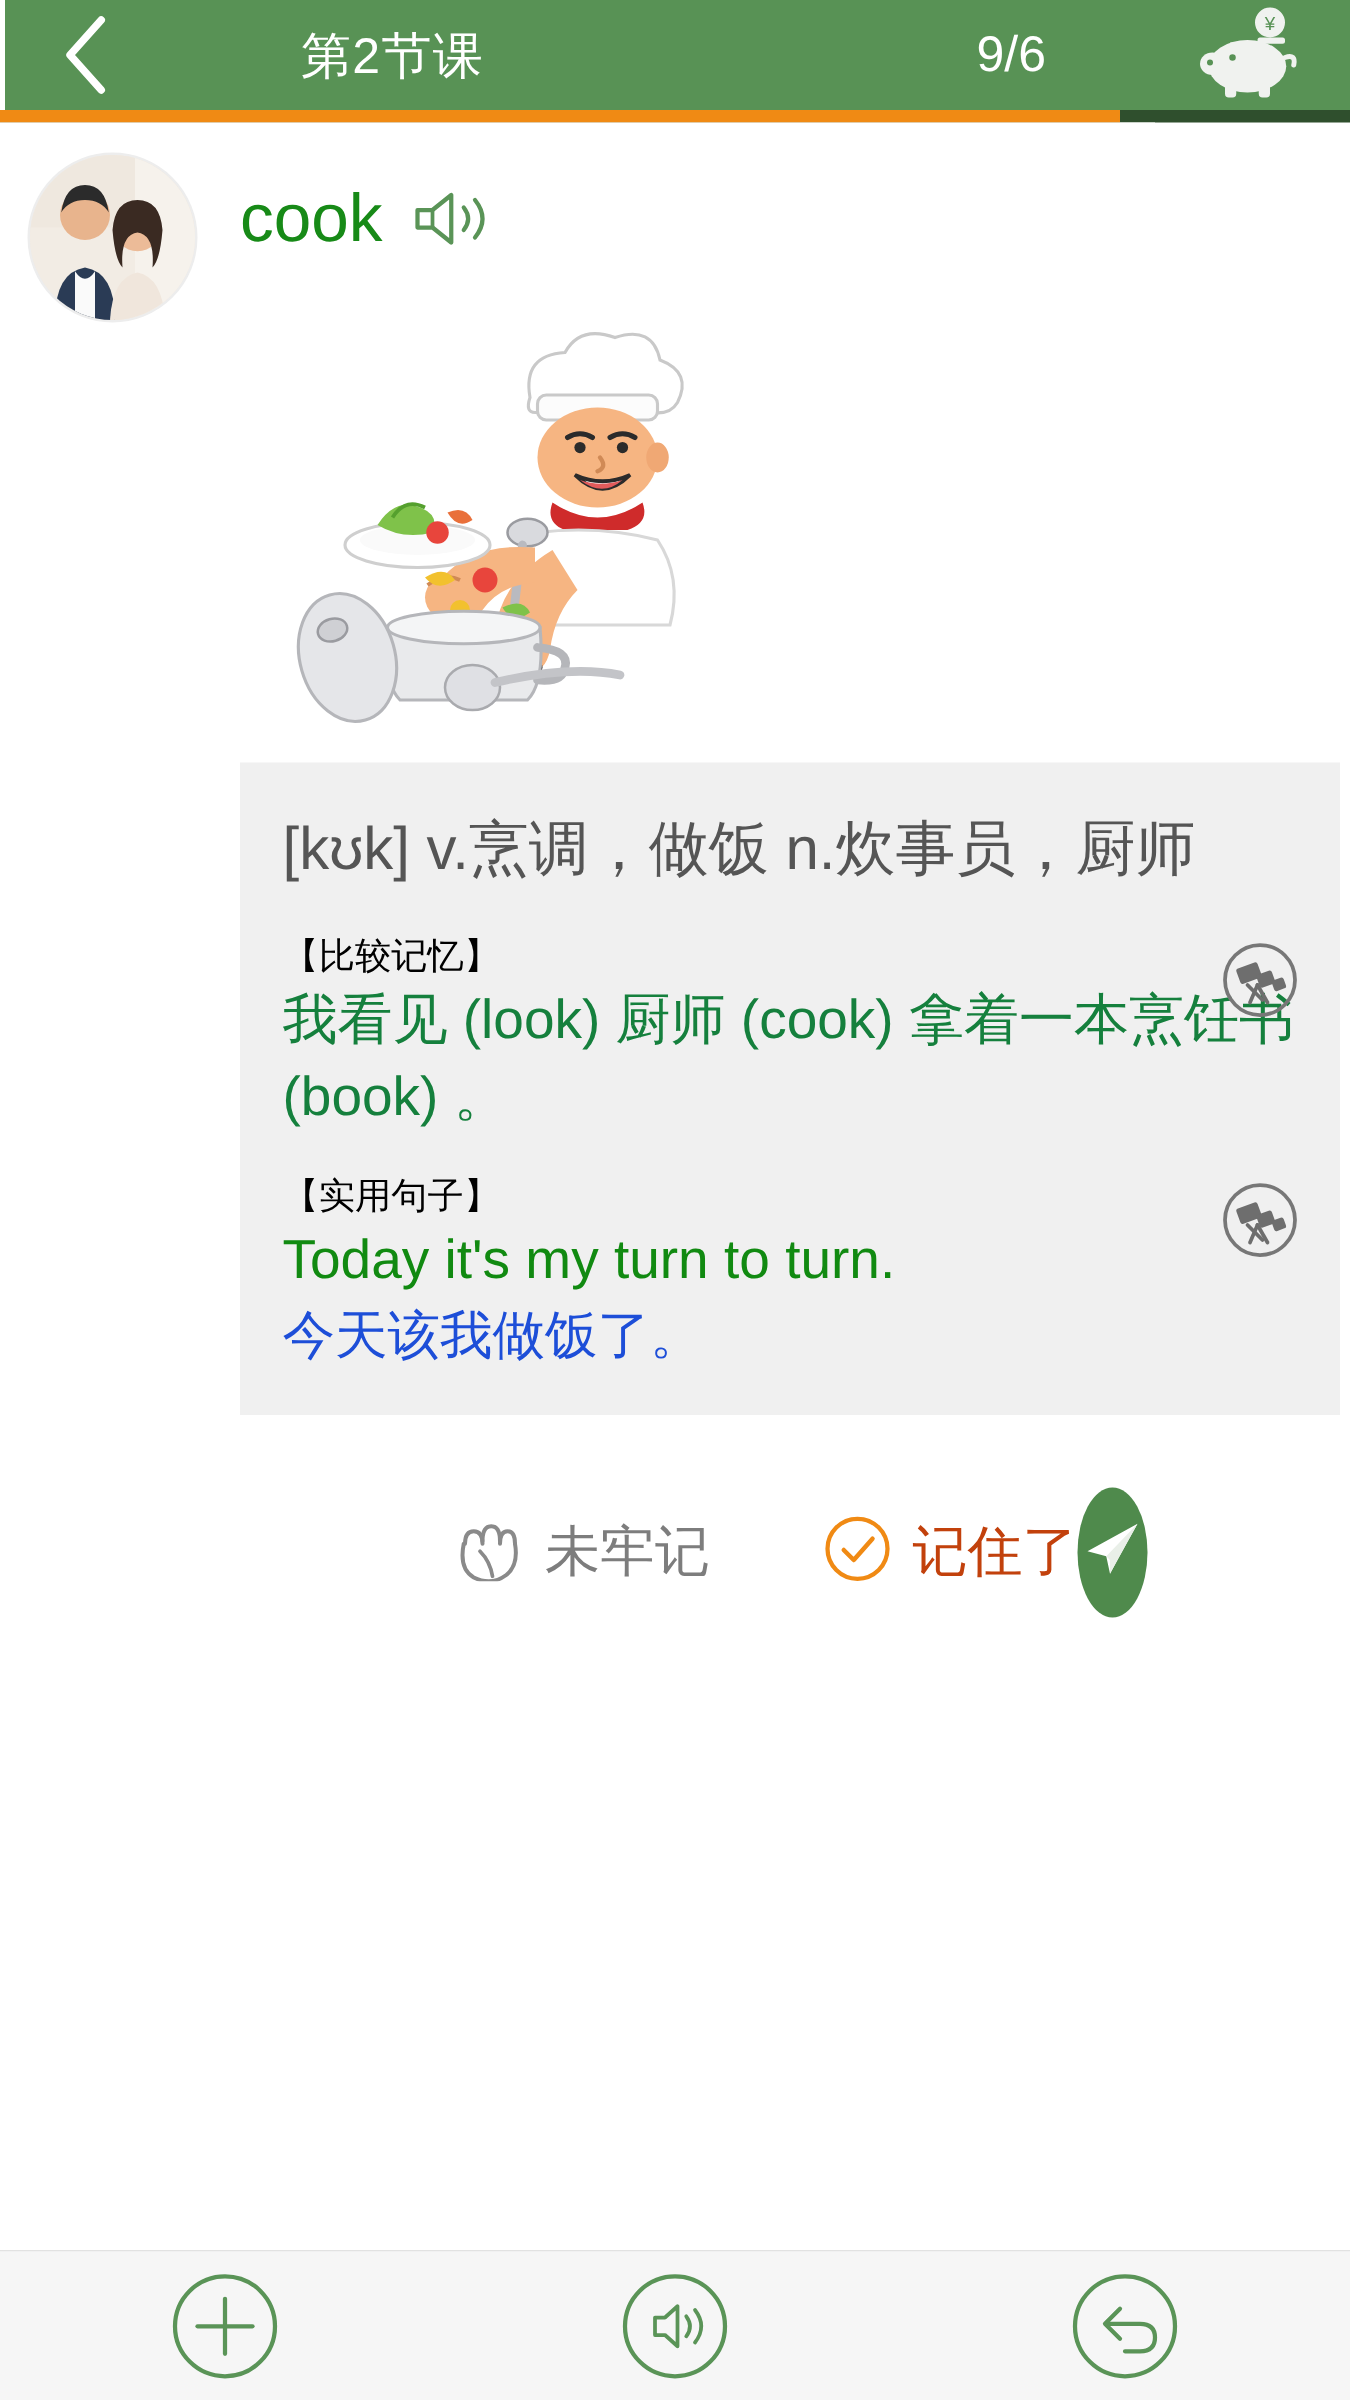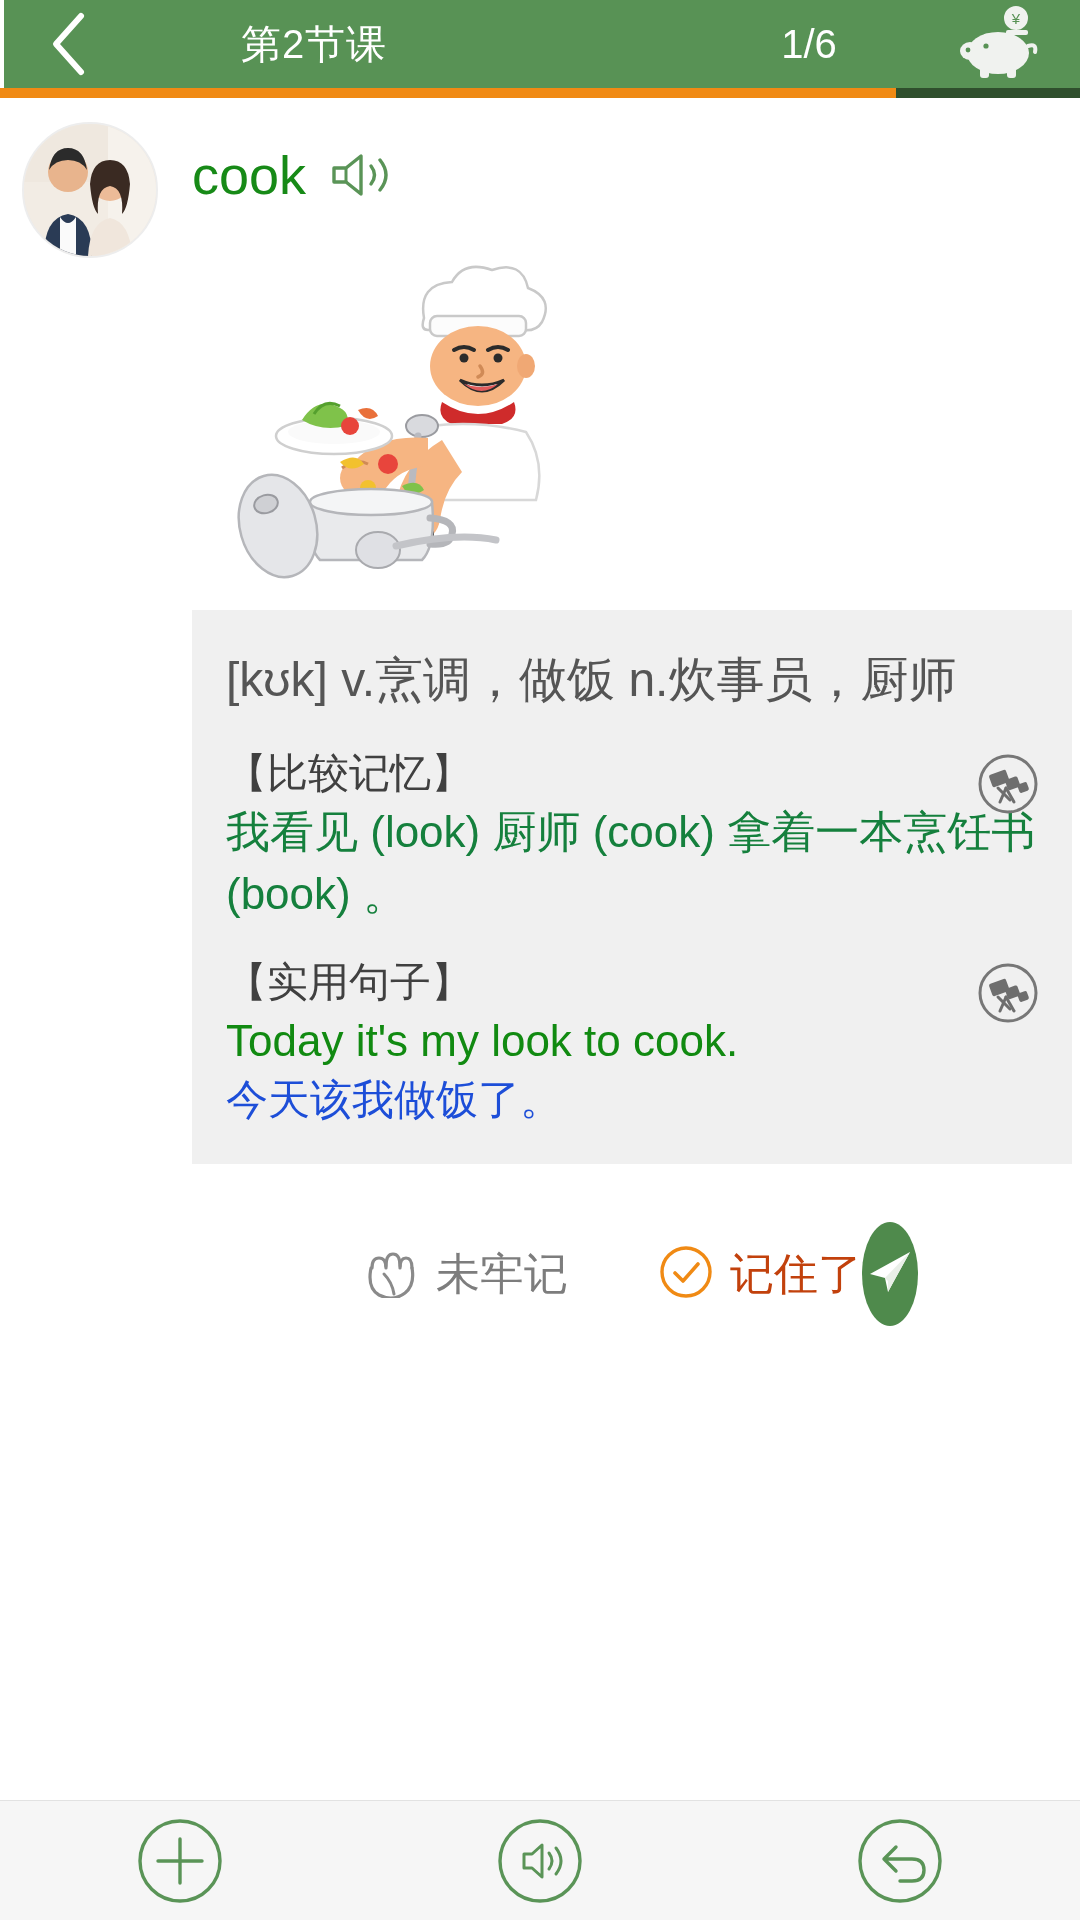--- a/index.html
+++ b/index.html
@@ -160,22 +160,22 @@
     color: #555555;
     font-size: 48px;
     line-height: 1.5;
   }
   .def-section {
     margin-top: 30px;
     position: relative;
   }
   .section-head {
     padding: 0 34px;
-    color: #404040;
-    font-size: 41px;
+    color: #000000;
+    font-size: 29px;
     line-height: 1.35;
     font-family: Liberation Serif, serif;
   }
   .section-body-orange {
     padding: 0 34px;
     color: #15803d;
     font-size: 44px;
     line-height: 1.4;
   }
   .section-body-green {
@@ -263,21 +263,21 @@
 <div id="header">
   <div id="back-btn">
     <span>
       <svg width="44" height="68" viewBox="0 0 44 68">
         <polyline points="34,6 9,34 34,62" fill="none" stroke="#ffffff" stroke-width="6" stroke-linecap="round" stroke-linejoin="round"></polyline>
       </svg>
     </span>
   </div>
   <div id="header-title">第2节课</div>
   <div id="header-spacer"></div>
-  <div id="header-count">1/6</div>
+  <div id="header-count">9/6</div>
   <div id="piggy-btn">
     <span>
       <svg width="86" height="78" viewBox="0 0 86 78">
 
         <ellipse cx="42" cy="50" rx="31" ry="21" fill="#f0f2ef"></ellipse>
 
         <ellipse cx="14" cy="48" rx="10" ry="9" fill="#f0f2ef"></ellipse>
         <circle cx="12" cy="47" r="2.4" fill="#589255"></circle>
 
         <path d="M28 31 L40 30 L33 42 Z" fill="#f0f2ef"></path>
@@ -430,21 +430,21 @@
             <circle cx="36" cy="36" r="28" fill="none" stroke="#777777" stroke-width="3"></circle>
             <rect x="18" y="24" width="18" height="13" rx="2" fill="#6e6e6e" transform="rotate(-20 27 30)"></rect>
             <rect x="34" y="30" width="13" height="11" rx="2" fill="#6e6e6e" transform="rotate(-20 40 35)"></rect>
             <rect x="46" y="35" width="10" height="9" rx="2" fill="#6e6e6e" transform="rotate(-20 51 39)"></rect>
             <line x1="34" y1="40" x2="28" y2="54" stroke="#6e6e6e" stroke-width="3" stroke-linecap="round"></line>
             <line x1="34" y1="40" x2="42" y2="54" stroke="#6e6e6e" stroke-width="3" stroke-linecap="round"></line>
             <line x1="26" y1="40" x2="38" y2="52" stroke="#6e6e6e" stroke-width="3" stroke-linecap="round"></line>
           </svg>
         </div>
         <div class="section-head">【实用句子】</div>
-        <div class="section-body-green">Today it's my look to cook.</div>
+        <div class="section-body-green">Today it's my turn to turn.</div>
         <div class="section-body-gray">今天该我做饭了。</div>
       </div>
 
     </div>
 
     <div id="action-row">
 
       <div id="btn-not-memorized" class="action-btn">
         <span>
           <svg width="58" height="52" viewBox="0 0 58 52">

